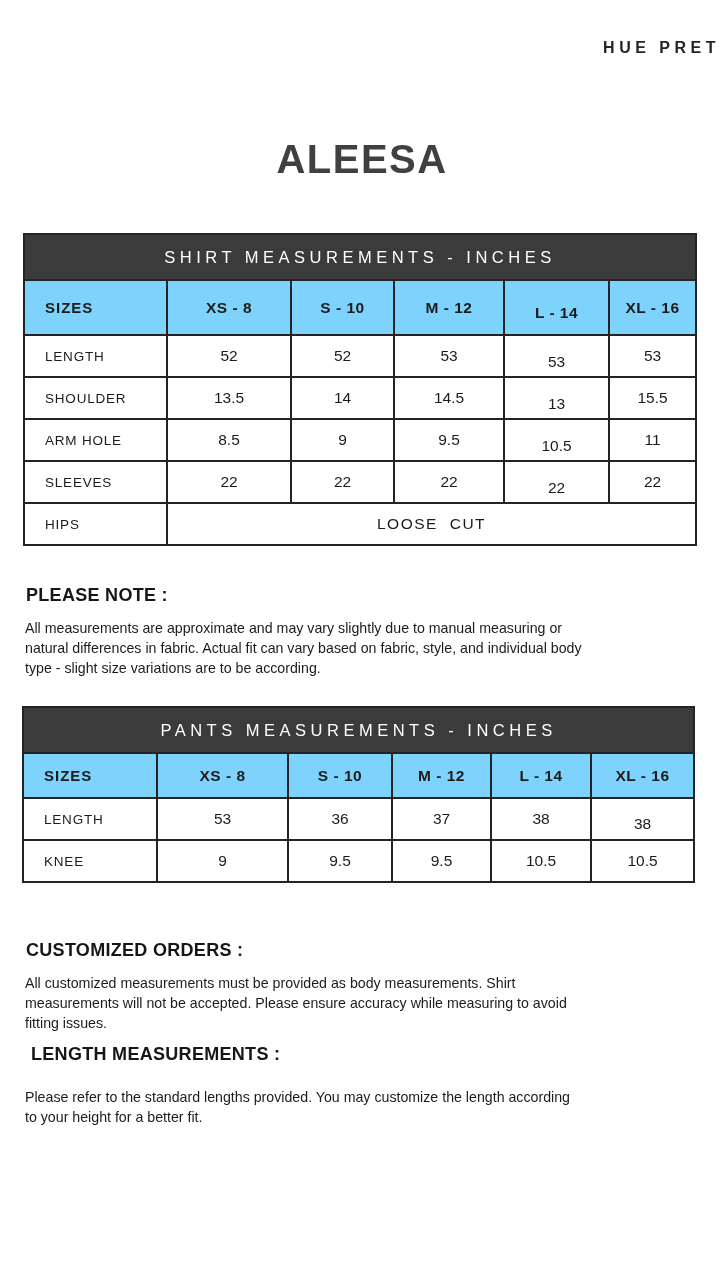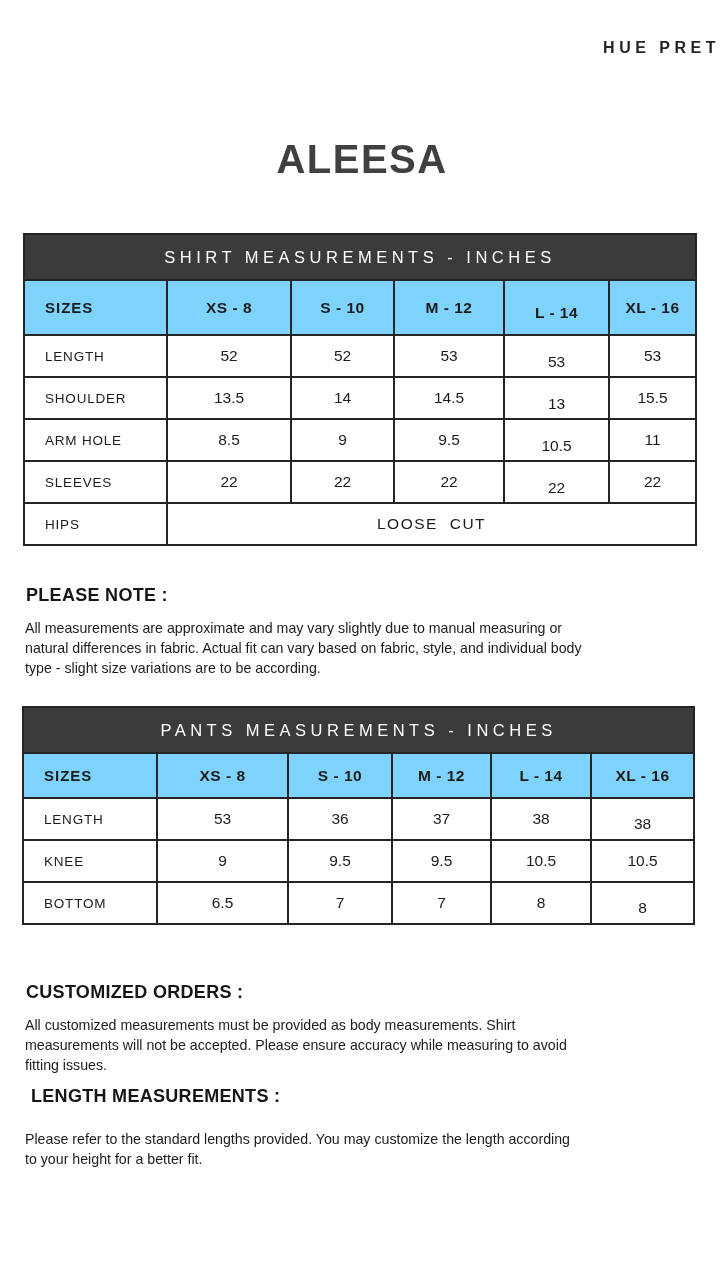--- a/index.html
+++ b/index.html
@@ -229,28 +229,20 @@
       <td class="low">38</td>
     </tr>
     <tr>
       <td class="label-cell">KNEE</td>
       <td>9</td>
       <td>9.5</td>
       <td>9.5</td>
       <td>10.5</td>
       <td>10.5</td>
     </tr>
-    <tr>
-      <td class="label-cell">BOTTOM</td>
-      <td>6.5</td>
-      <td>7</td>
-      <td>7</td>
-      <td>8</td>
-      <td class="low">8</td>
-    </tr>
   </tbody>
 </table>
 
 <div class="note-heading orders">CUSTOMIZED ORDERS :</div>
 <div class="note-body">All customized measurements must be provided as body measurements. Shirt
 measurements will not be accepted. Please ensure accuracy while measuring to avoid
 fitting issues.</div>
 
 <div class="note-heading lengths">LENGTH MEASUREMENTS :</div>
 <div class="note-body last">Please refer to the standard lengths provided. You may customize the length according

